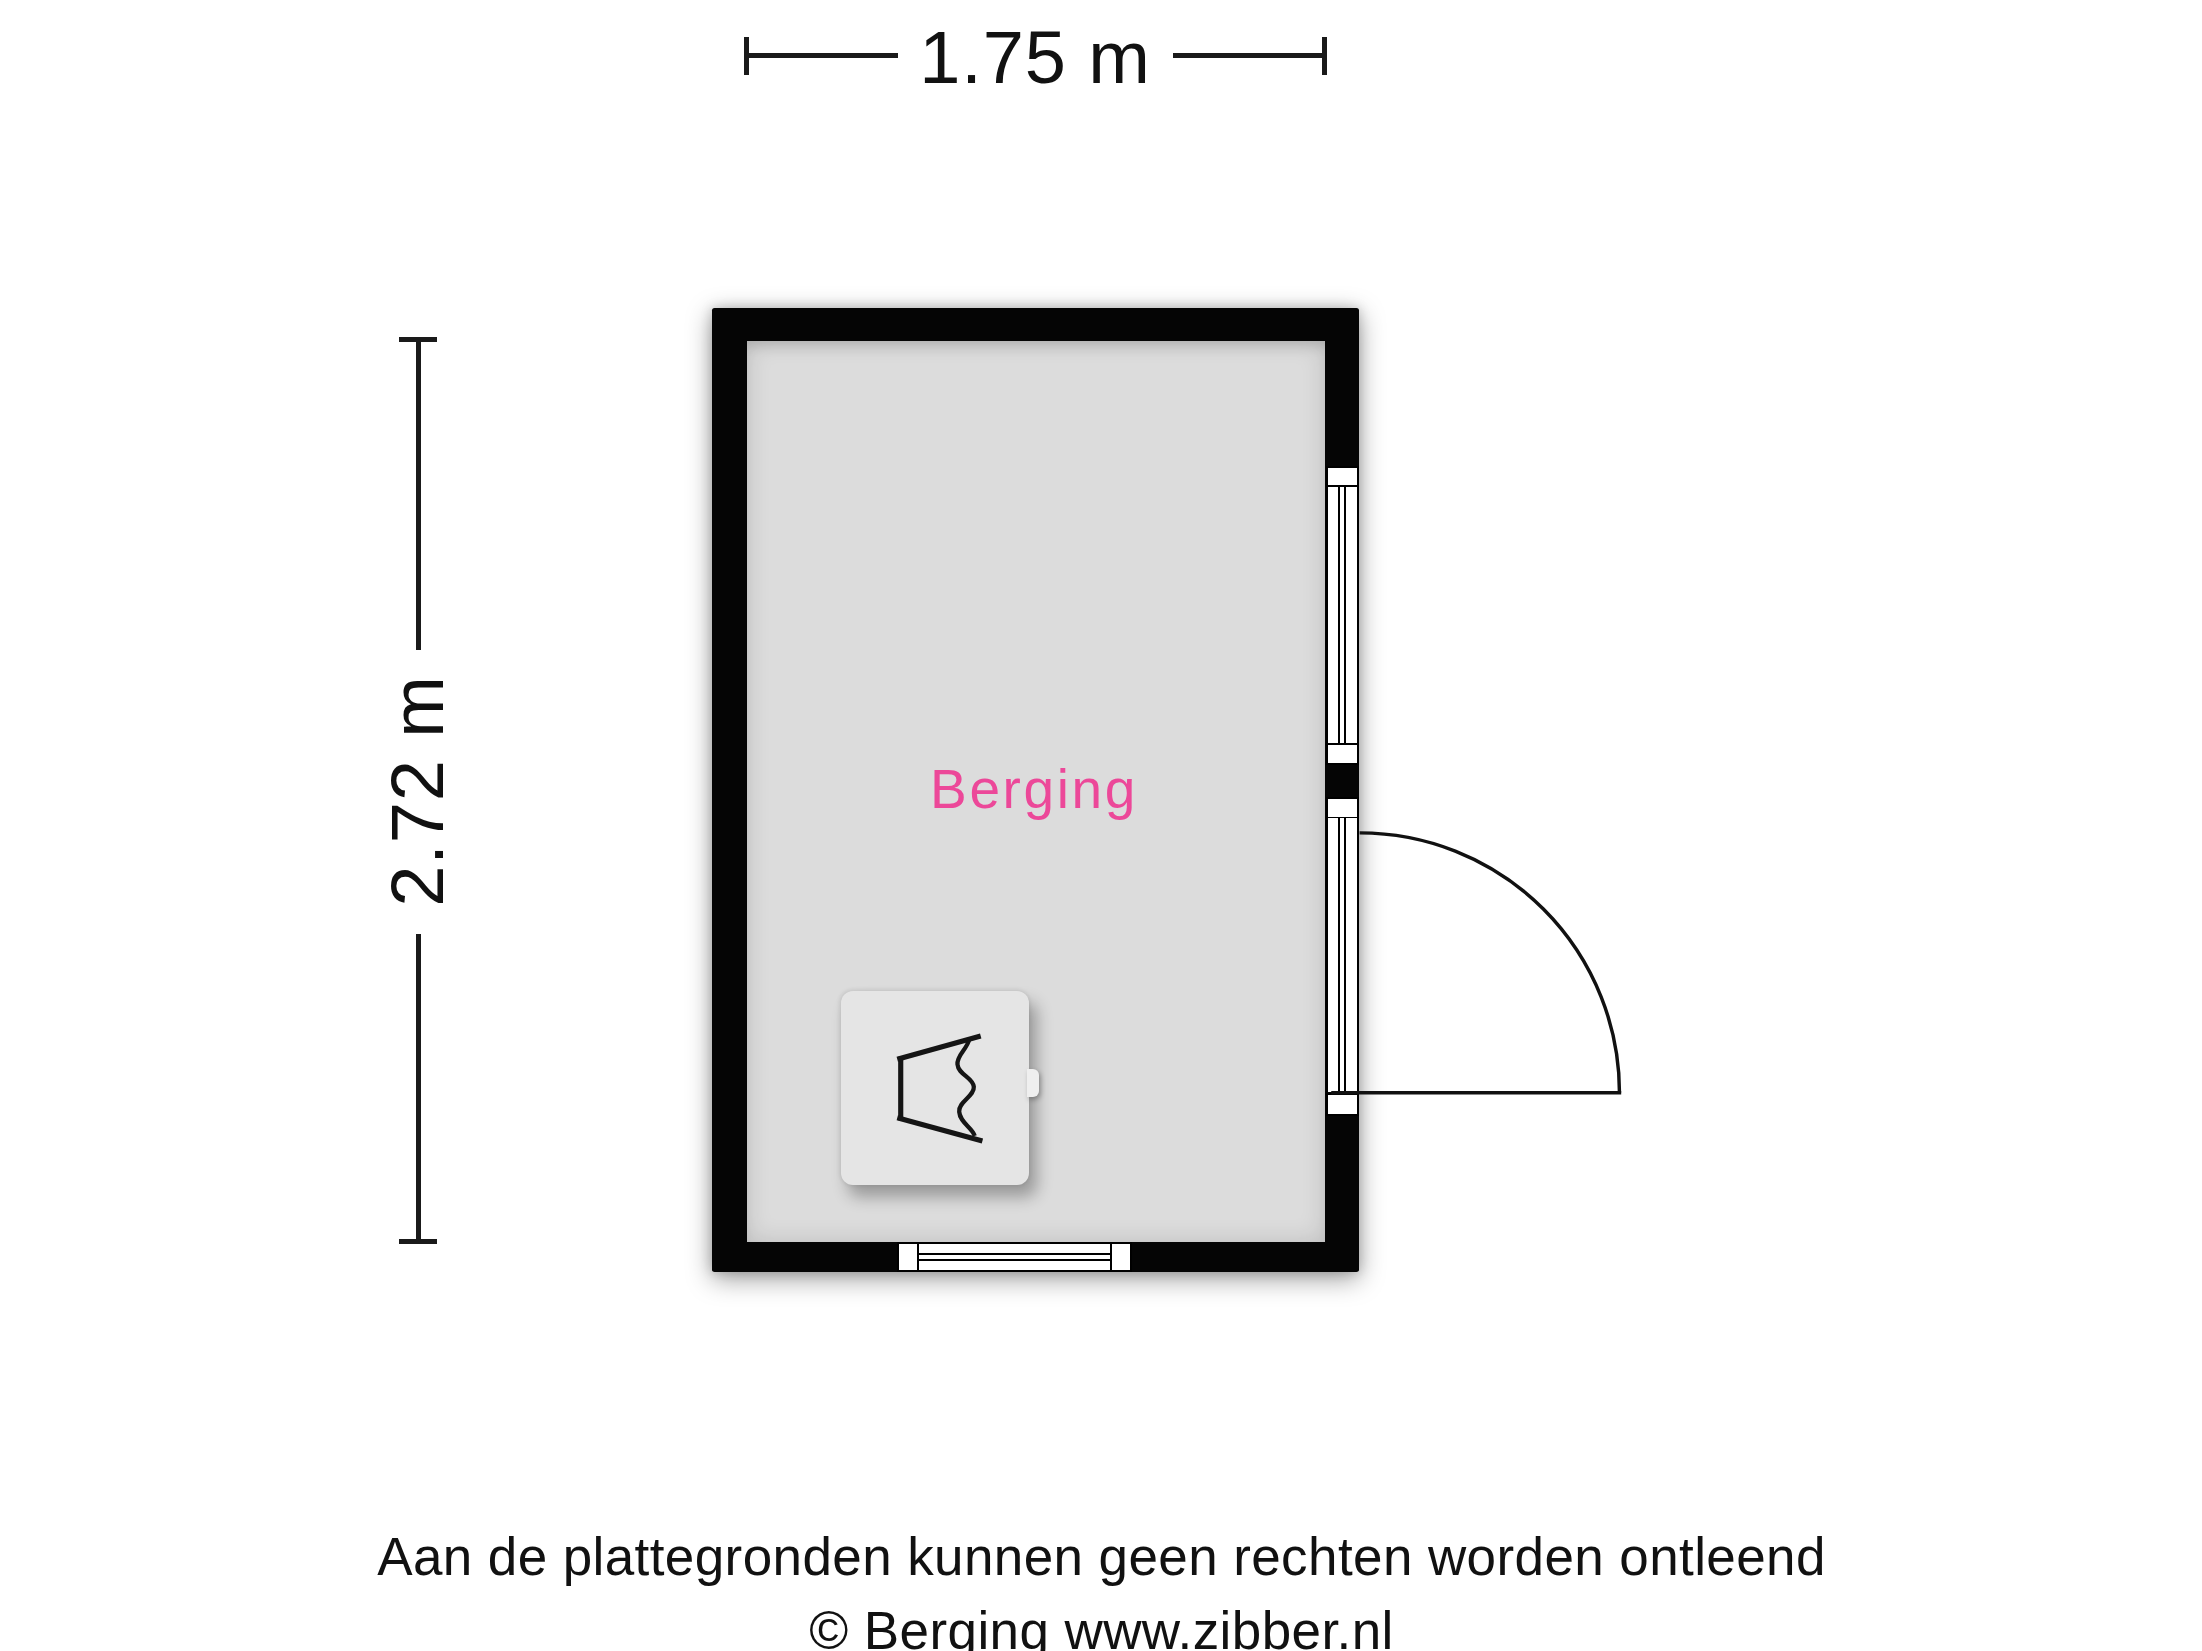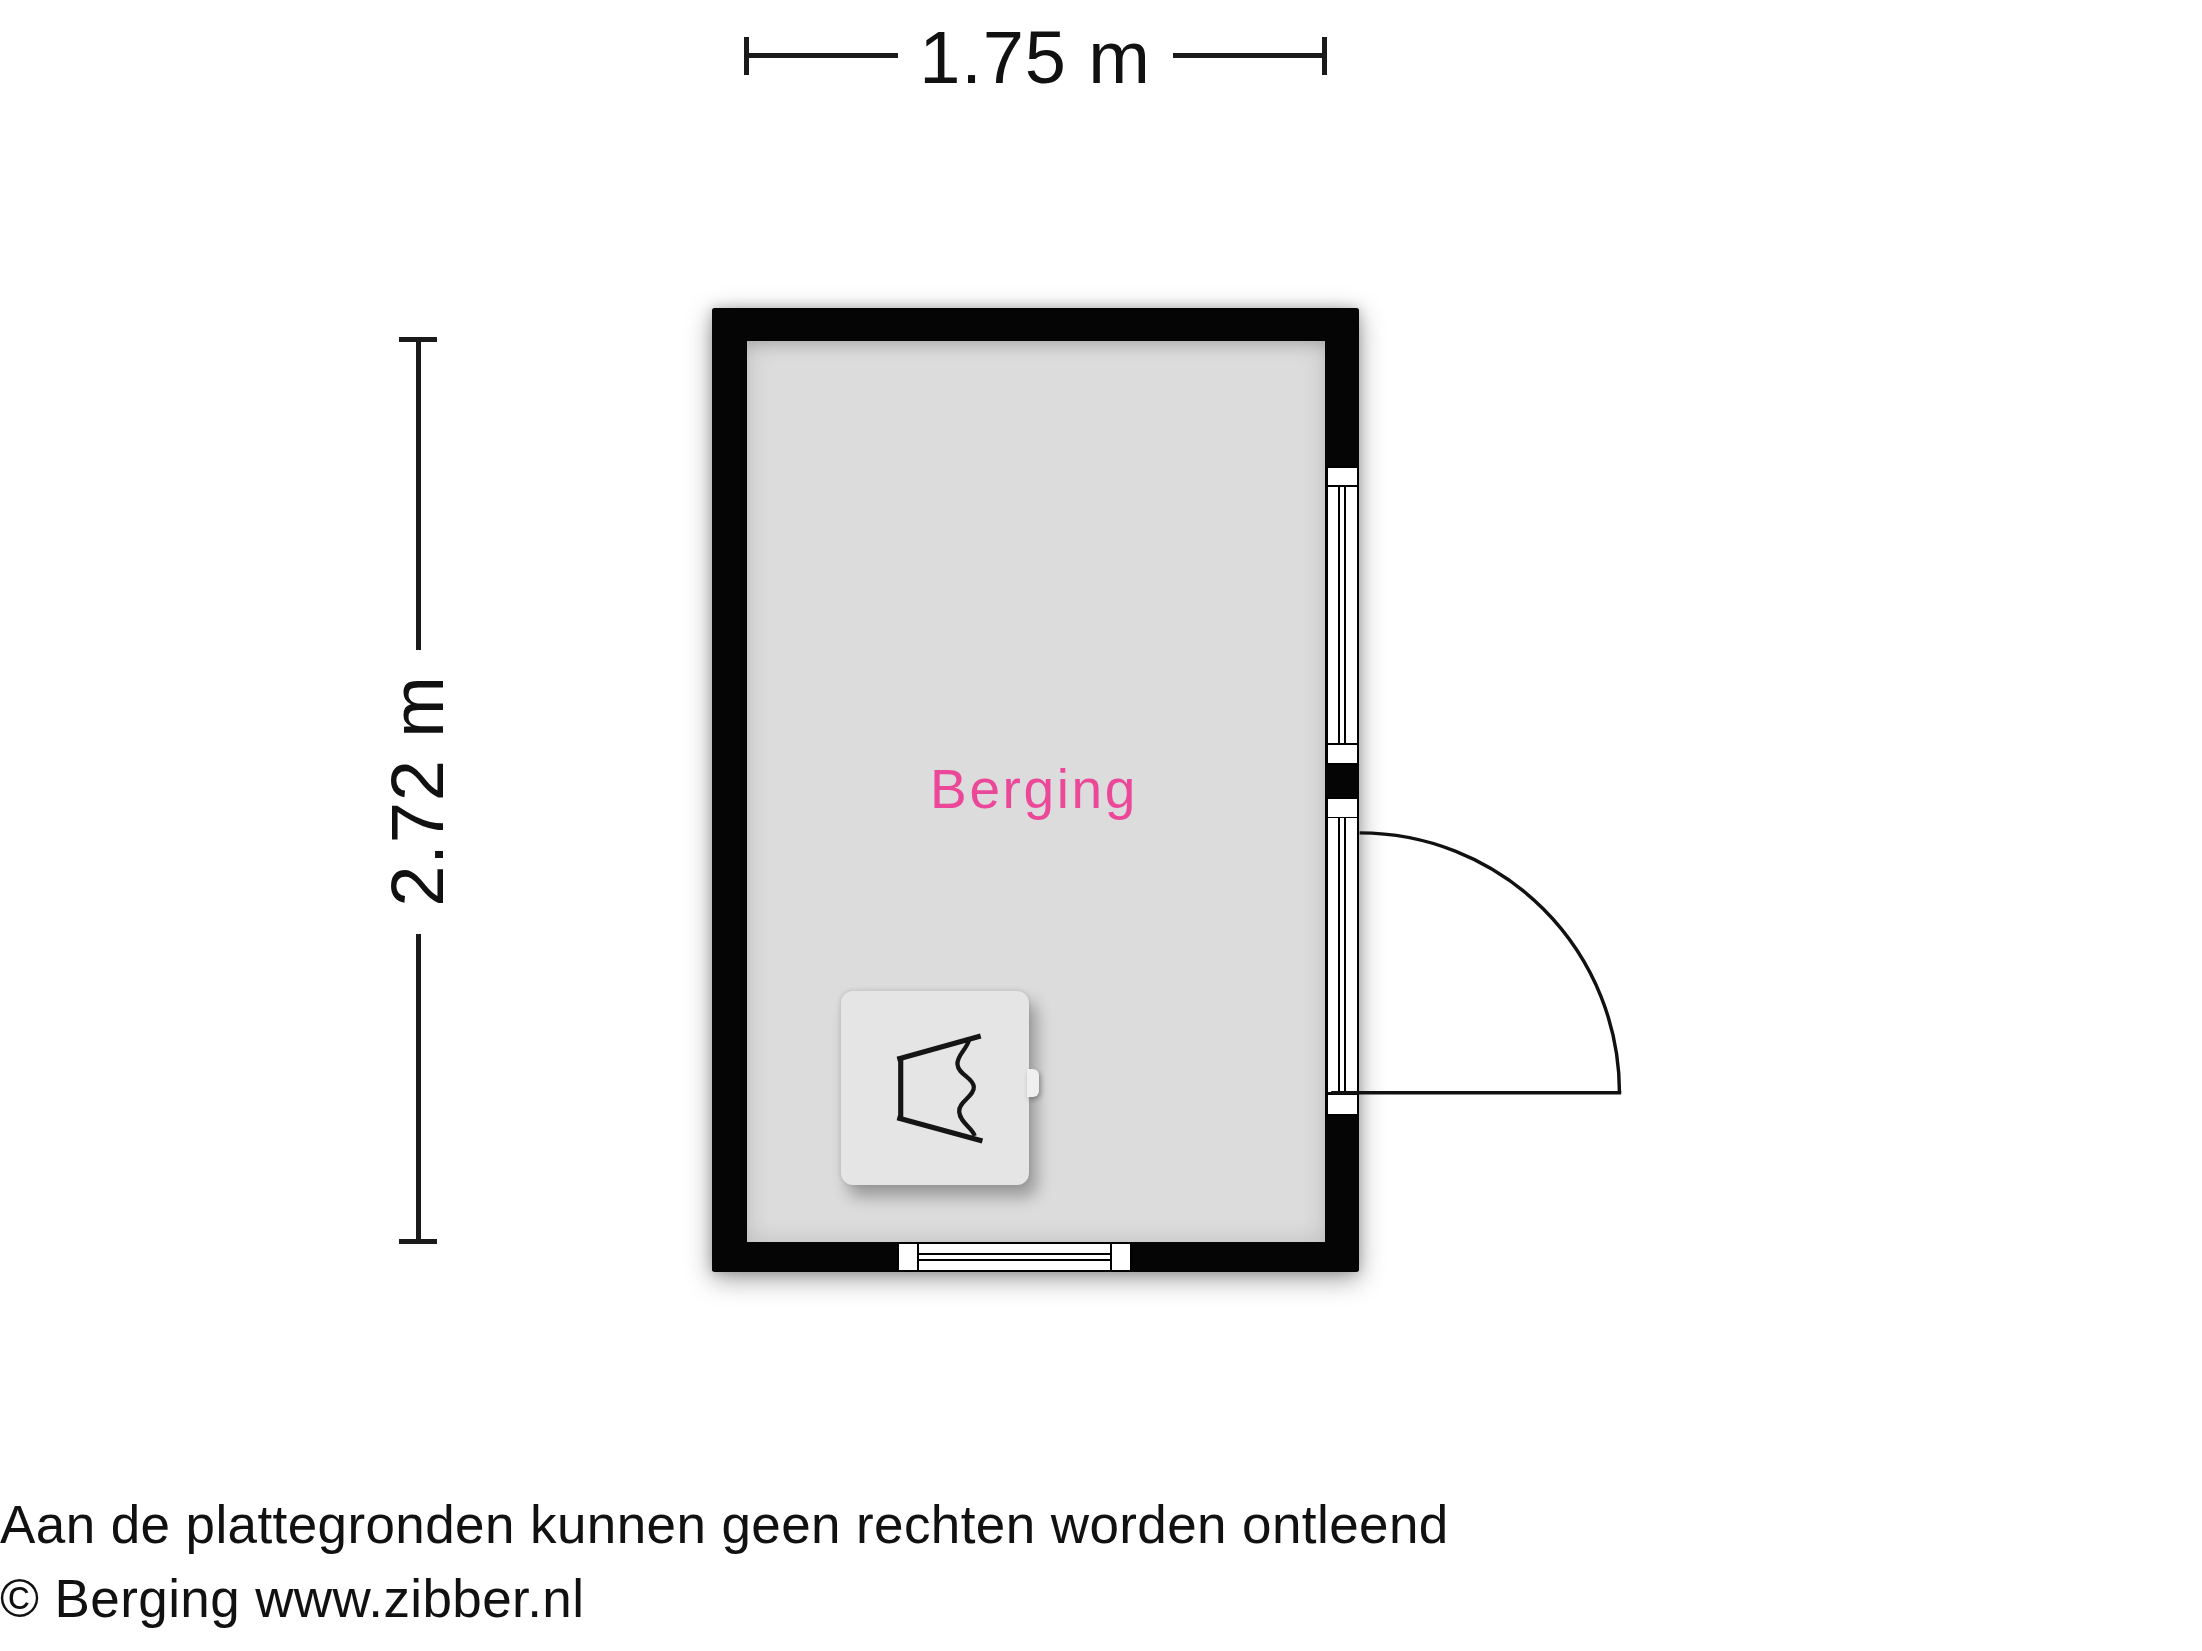--- a/index.html
+++ b/index.html
@@ -42,21 +42,21 @@
     box-shadow:7.7px 11.2px 15.5px rgba(0,0,0,0.30), -0.9px -0.9px 4.3px rgba(0,0,0,0.10);
   }
   .fixture-tab{
     left:1027px;top:1069px;width:12px;height:27.5px;background:#efefef;border-radius:0 6px 6px 0;
     box-shadow:1.7px 2.6px 5.2px rgba(0,0,0,0.30);
   }
   .room-label{
     font-size:55px;letter-spacing:2.6px;color:#ec4899;transform:translate(-50%,-50%);white-space:nowrap;
   }
   .footer-text{
-    left:0;width:2203px;font-size:53px;color:#111;letter-spacing:0.4px;
+    left:0;width:2203px;text-align:center;font-size:53px;color:#111;letter-spacing:0.4px;margin-top:32px;
   }
   svg{display:block;}
 </style>
 </head>
 <body>
 
 <div class="canvas">
 
   <div class="abs dim-line" style="left:747px;top:53px;width:151px;height:5.2px;"></div>
   <div class="abs dim-line" style="left:1173px;top:53px;width:152px;height:5.2px;"></div>

